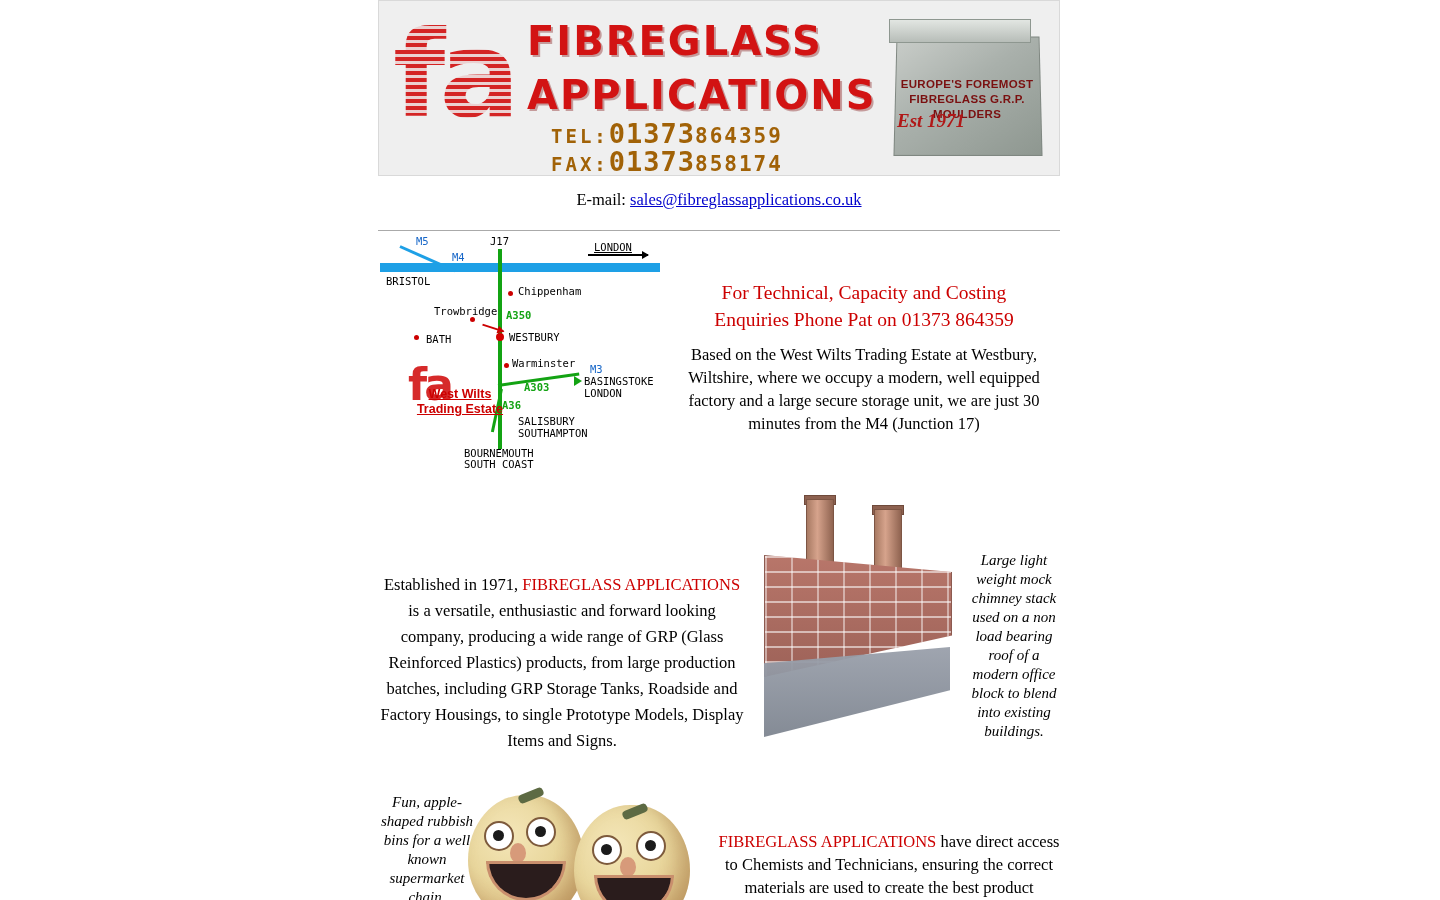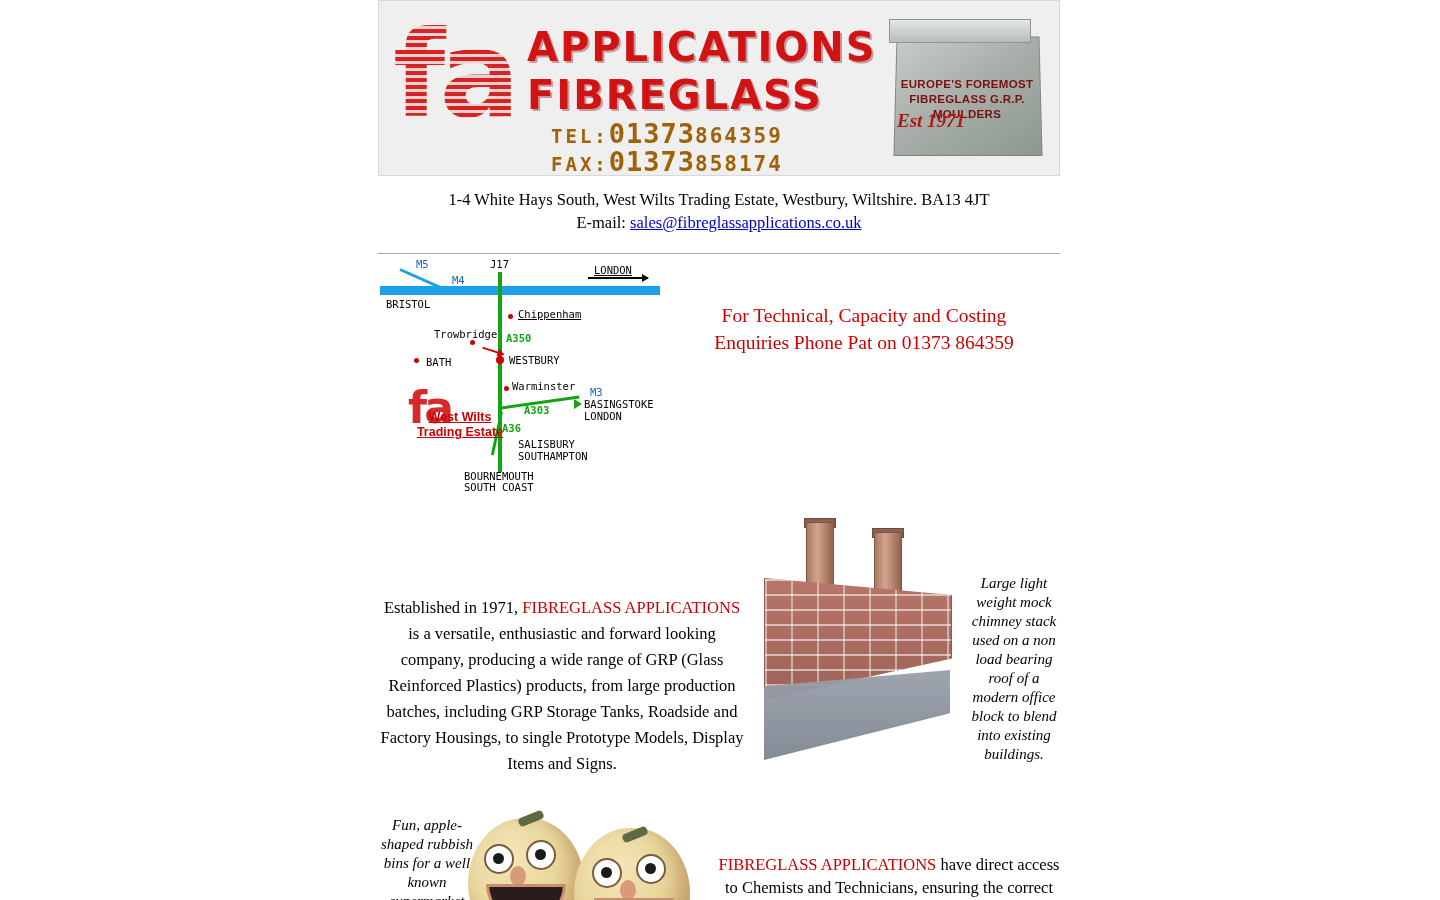--- a/index.html
+++ b/index.html
@@ -411,22 +411,22 @@
 
 <div class="page">
   <div class="content">
 
     <div class="banner">
       <div class="banner-fa">
         <div class="fa-glyph">fa</div>
         <div class="fa-stripes"></div>
       </div>
       <div class="banner-title">
+        <div class="bt-line">FIBREGLASS</div>
         <div class="bt-line second">APPLICATIONS</div>
-        <div class="bt-line">FIBREGLASS</div>
       </div>
       <div class="banner-phone">
         <div class="bp-row">
           <span class="bp-label">TEL:</span><span class="bp-big">01373</span><span>864359</span>
         </div>
         <div class="bp-row">
           <span class="bp-label">FAX:</span><span class="bp-big">01373</span><span>858174</span>
         </div>
       </div>
       <div class="banner-stamp">
@@ -435,21 +435,20 @@
         <div class="stamp-text">
           <div>EUROPE'S FOREMOST</div>
           <div>FIBREGLASS G.R.P.</div>
           <div>MOULDERS</div>
         </div>
         <div class="stamp-est">Est 1971</div>
       </div>
     </div>
 
     <div class="address">
-      <div>1-4 White Hays South, West Wilts Trading Estate, Westbury, Wiltshire. BA13 4JT</div>
       <div>
         <span>E-mail:</span>
         <a href="#">sales@fibreglassapplications.co.uk</a>
       </div>
     </div>
     <div class="rule"></div>
 
     <div class="row-map">
       <div class="map">
         <div class="m-m4"></div>
@@ -460,21 +459,21 @@
         <div class="arrow-london"></div>
         <div class="arrow-a303"></div>
         <div class="arrow-west"></div>
 
         <span class="lbl blue" style="left:38px; top:-4px;">M5</span>
         <span class="lbl blue" style="left:74px; top:12px;">M4</span>
         <span class="lbl black" style="left:112px; top:-4px;">J17</span>
         <span class="lbl black under" style="left:216px; top:2px;">LONDON</span>
         <span class="lbl black" style="left:8px; top:36px;">BRISTOL</span>
         <span class="dot" style="left:130px; top:52px;"></span>
-        <span class="lbl black" style="left:140px; top:46px;text-decoration:underline;">Chippenham</span>
+        <span class="lbl black" style="left:140px; top:46px;">Chippenham</span>
         <span class="lbl black" style="left:56px; top:66px;">Trowbridge</span>
         <span class="dot" style="left:92px; top:78px;"></span>
         <span class="lbl green" style="left:128px; top:70px;">A350</span>
         <span class="lbl black" style="left:0px; top:94px;margin-left:48px;">BATH</span>
         <span class="dot" style="left:36px; top:96px;"></span>
         <span class="dot big" style="left:118px; top:94px;"></span>
         <span class="lbl black" style="left:131px; top:92px;">WESTBURY</span>
         <span class="dot" style="left:126px; top:124px;"></span>
         <span class="lbl black" style="left:134px; top:118px;">Warminster</span>
         <span class="lbl blue" style="left:212px; top:124px;">M3</span>
@@ -492,20 +491,21 @@
           <div>West Wilts</div>
           <div>Trading Estate</div>
         </div>
       </div>
 
       <div class="tech">
         <div class="tech-head">
           <div>For Technical, Capacity and Costing</div>
           <div>Enquiries Phone Pat on 01373 864359</div>
         </div>
+        <div class="tech-body">Based on the West Wilts Trading Estate at Westbury, Wiltshire, where we occupy a modern, well equipped factory and a large secure storage unit, we are just 30 minutes from the M4 (Junction 17)</div>
       </div>
     </div>
 
     <div class="row-chimney">
       <p class="estab">
         <span>Established in 1971, </span><span class="red">FIBREGLASS APPLICATIONS</span><span> is a versatile, enthusiastic and forward looking company, producing a wide range of GRP (Glass Reinforced Plastics) products, from large production batches, including GRP Storage Tanks, Roadside and Factory Housings, to single Prototype Models, Display Items and Signs.</span>
       </p>
 
       <div class="chimney-img">
         <div class="ch-cap one"></div>

